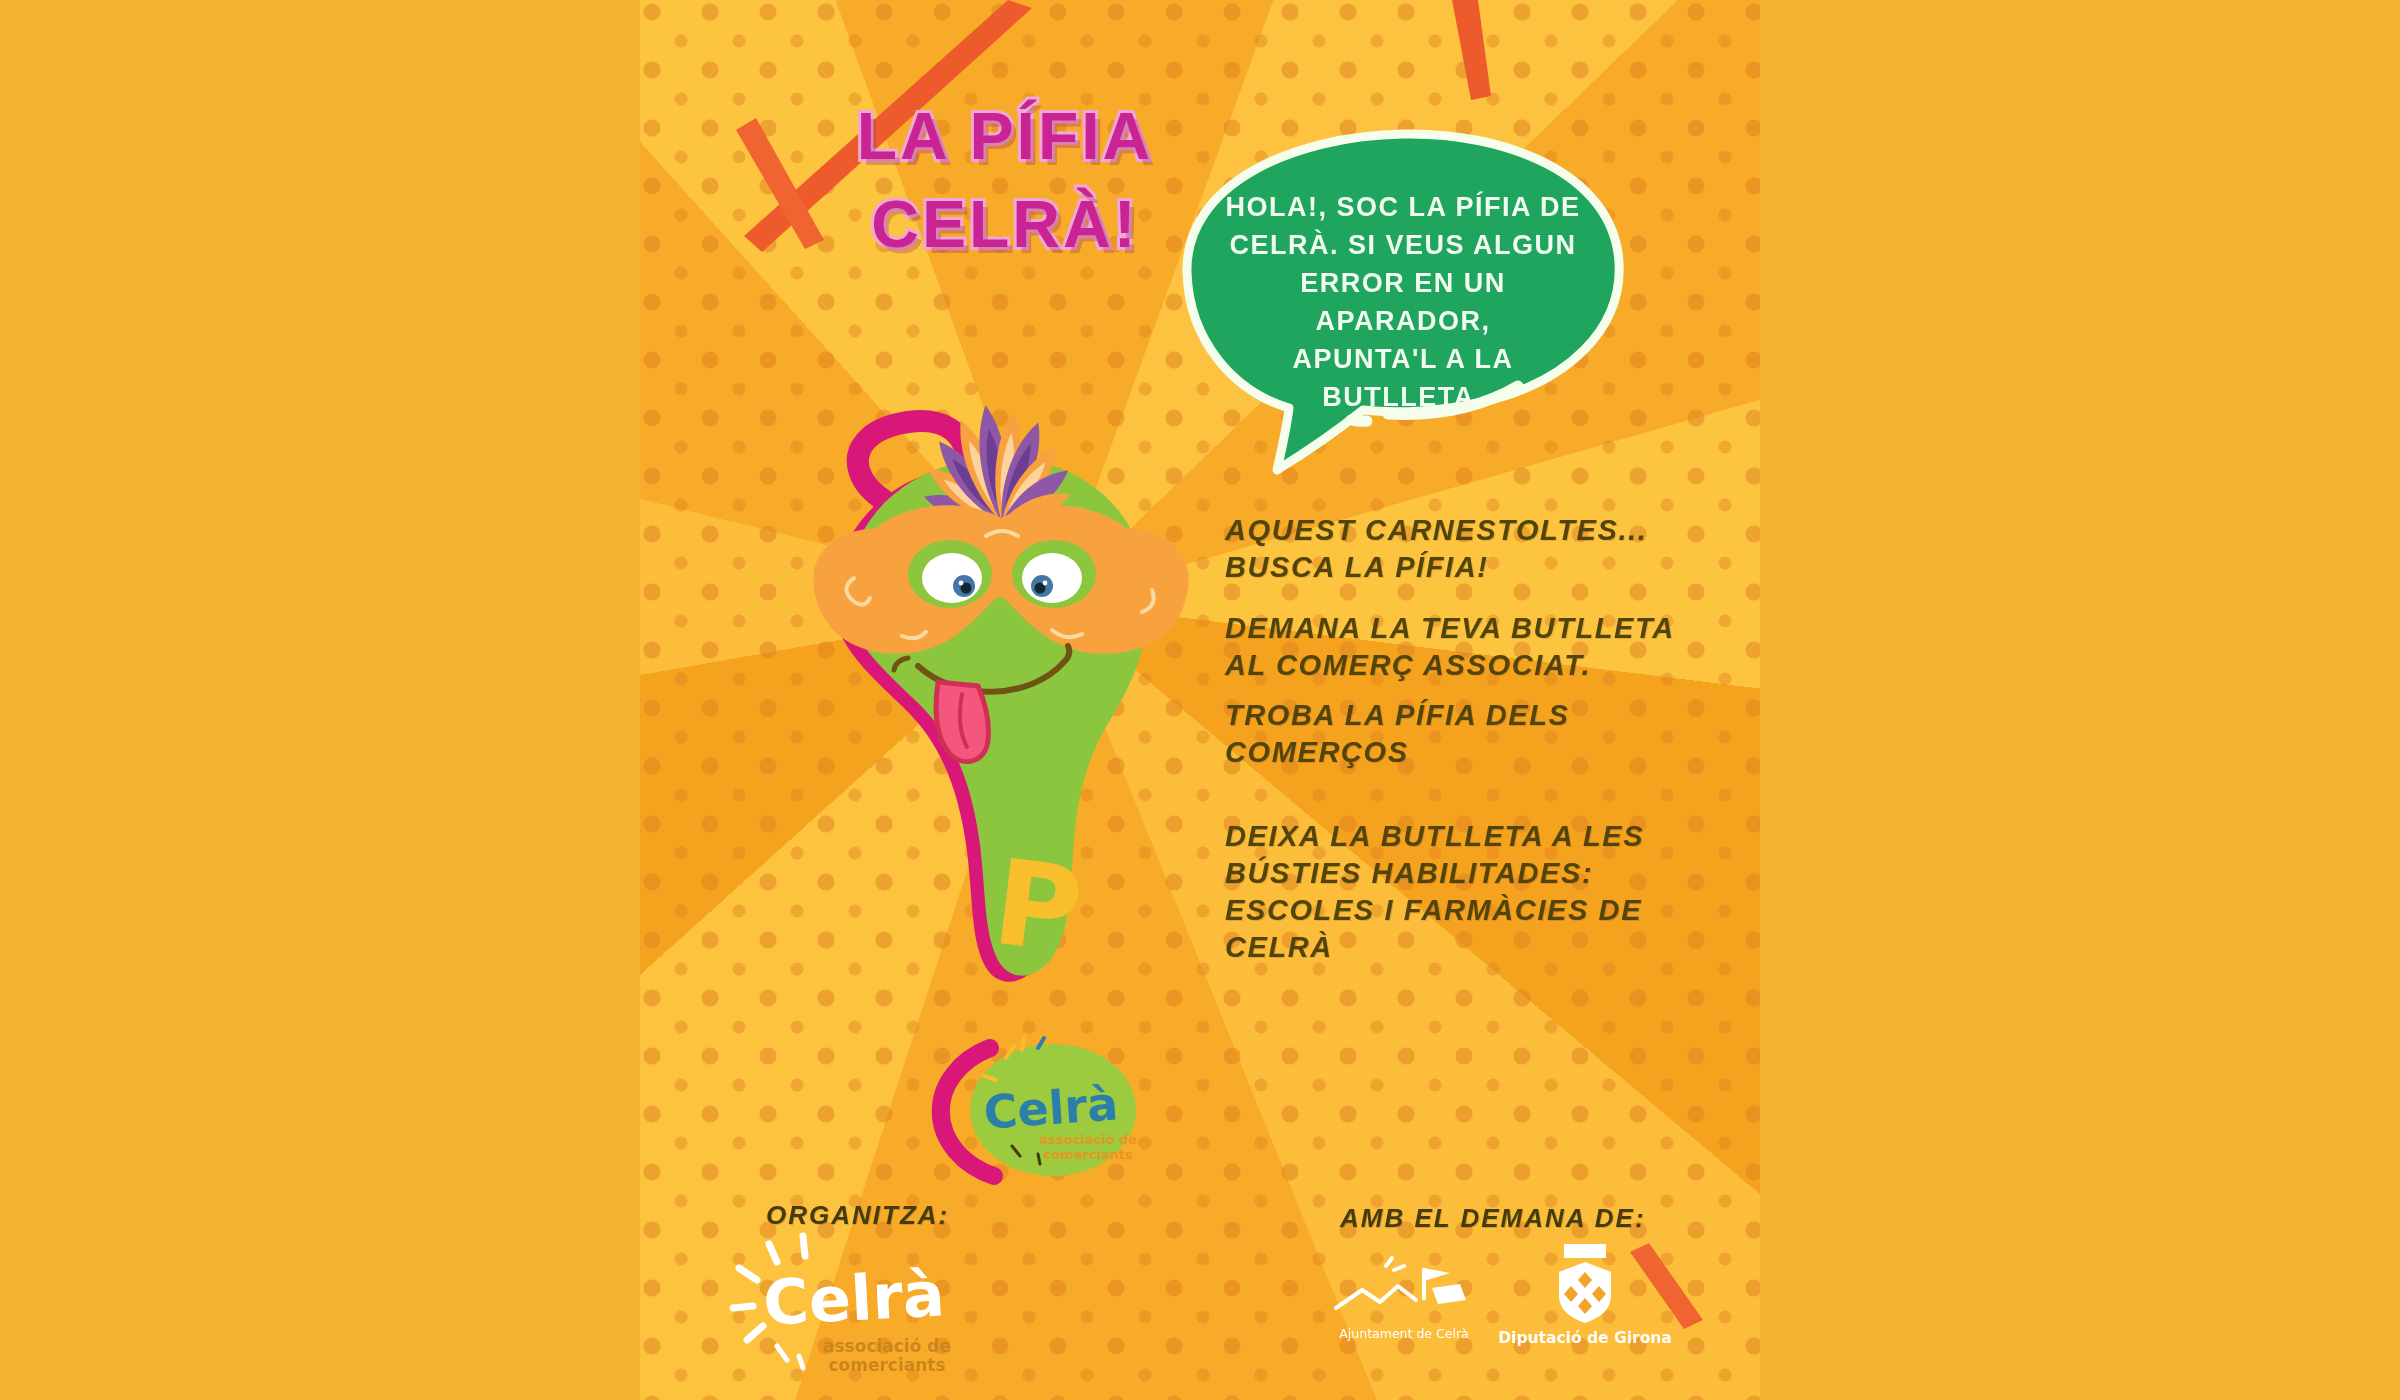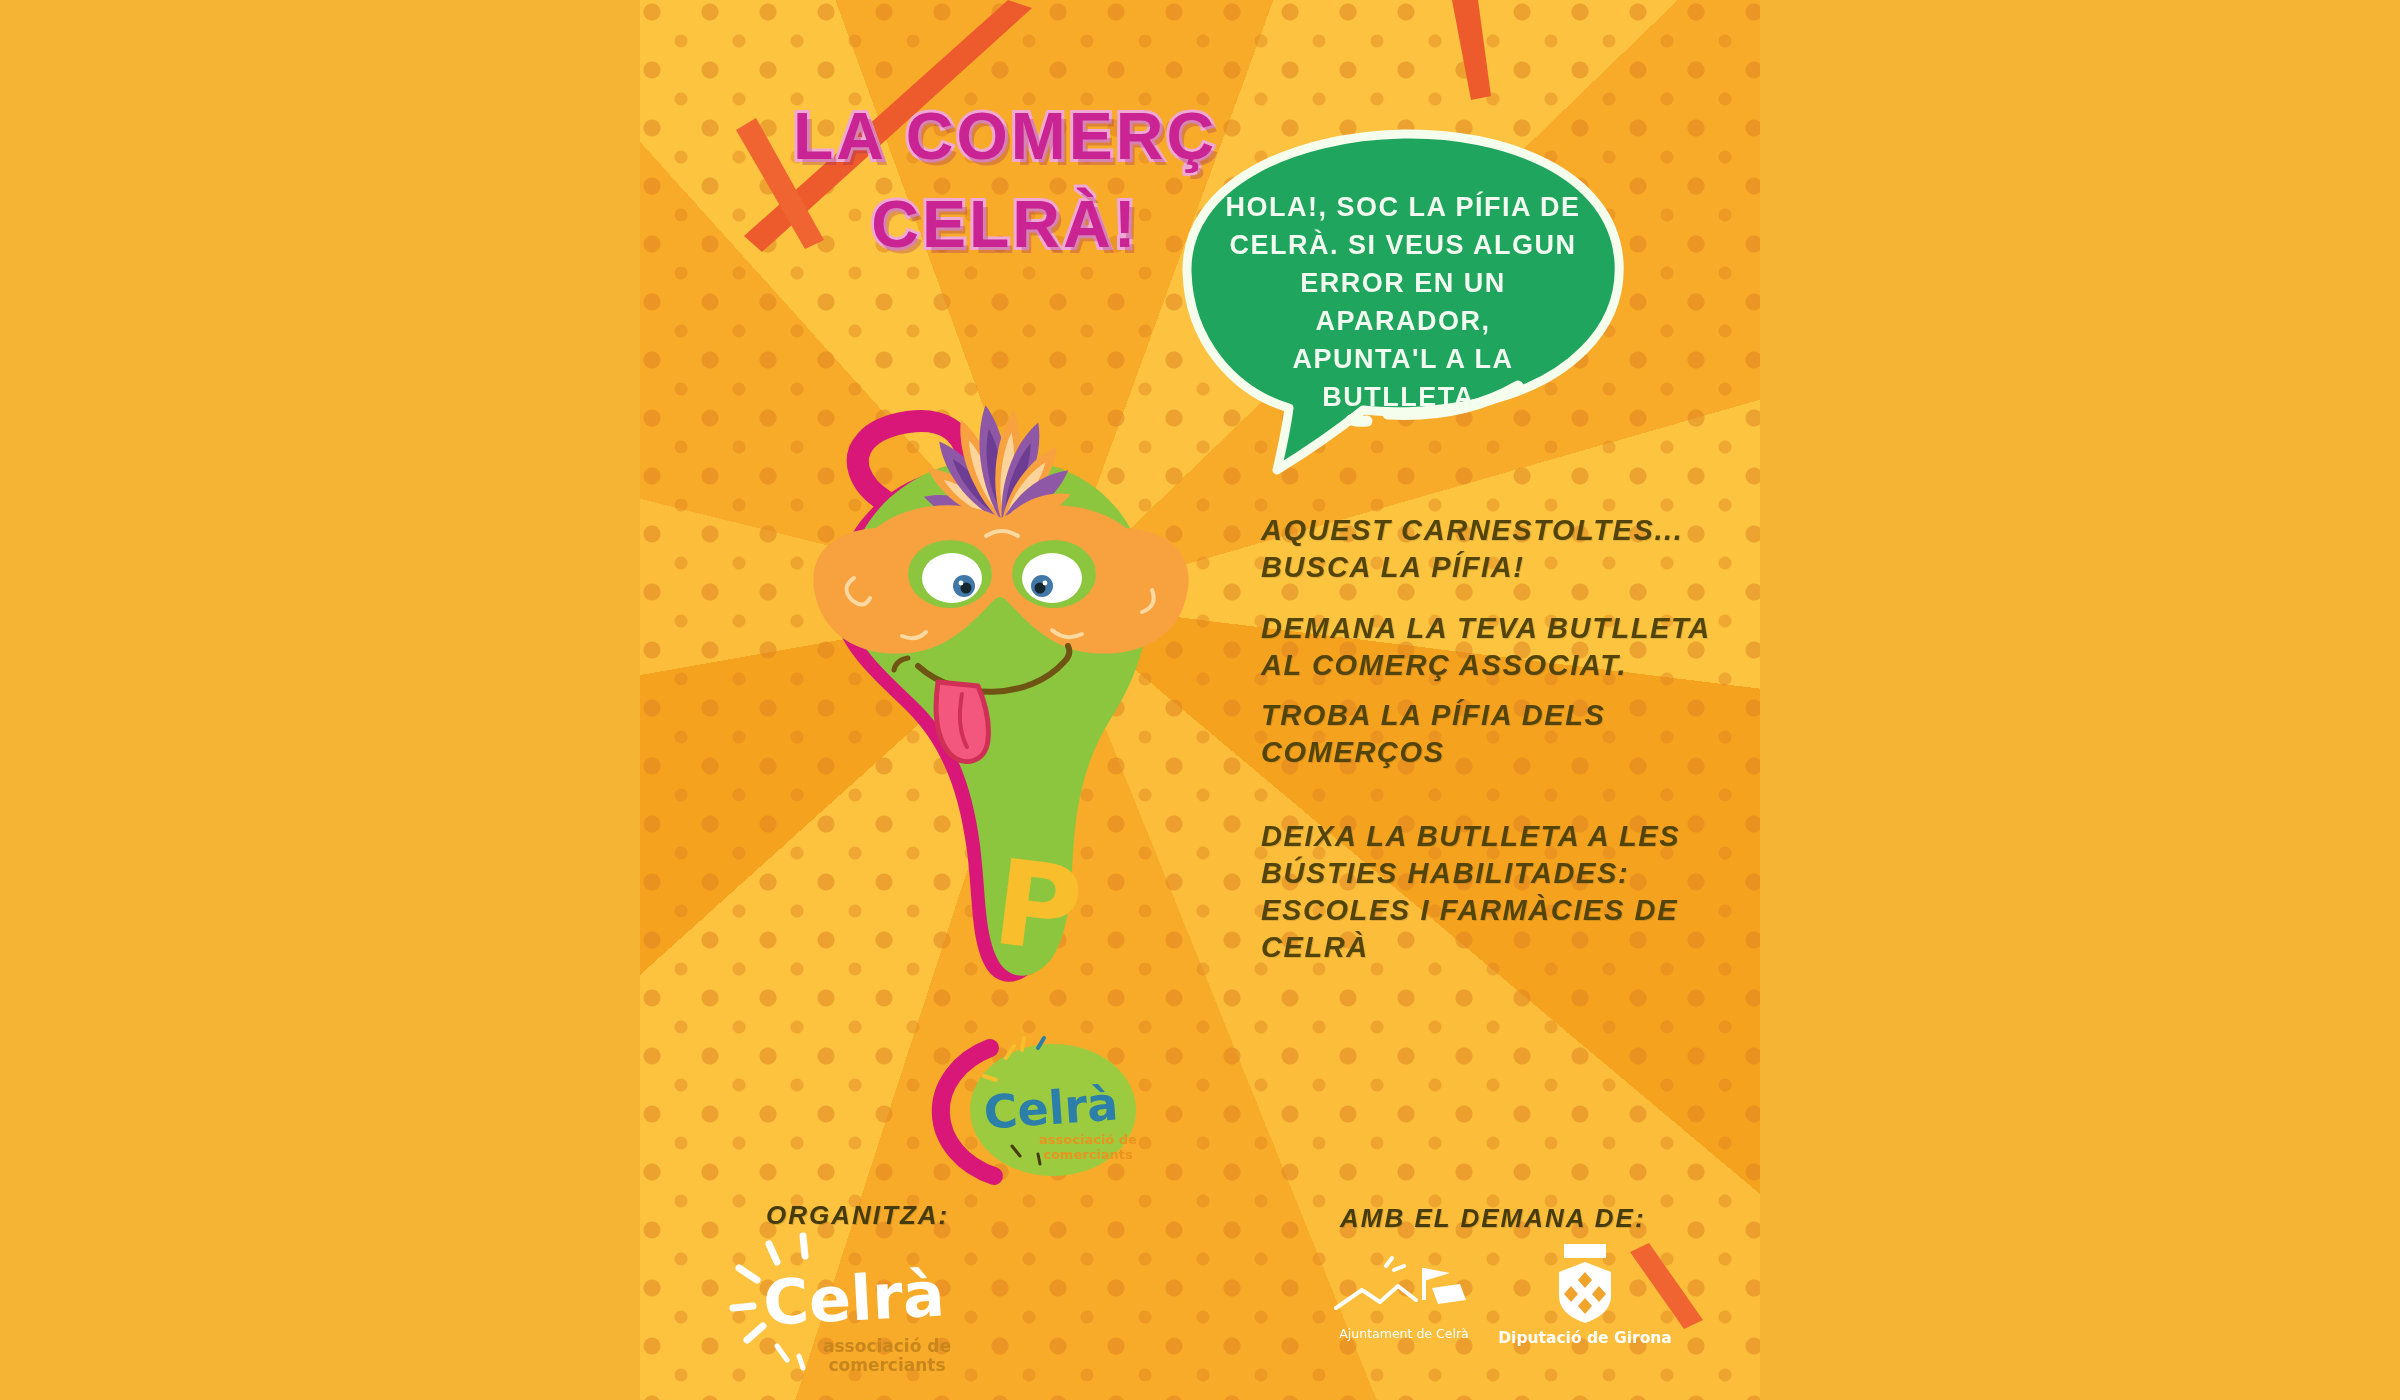--- a/index.html
+++ b/index.html
@@ -26,21 +26,21 @@
   .title span{display:block;}
 
   .bubble{position:absolute;left:533px;top:124px;width:460px;height:360px;}
   .bubble svg{position:absolute;inset:0;}
   .bubble-text{position:absolute;left:40px;top:64px;width:380px;text-align:center;
     white-space:pre-line;color:#F2FBEF;font-weight:700;
     font-size:27px;line-height:38px;letter-spacing:1.5px;}
 
   .mascot{position:absolute;left:150px;top:390px;width:420px;height:840px;}
 
-  .info-col{position:absolute;left:585px;top:0;width:490px;height:1400px;margin-left:36px;}
+  .info-col{position:absolute;left:585px;top:0;width:490px;height:1400px;}
   .info-item{position:absolute;left:0;white-space:pre-line;color:#534409;
     font-weight:700;font-style:italic;font-size:29px;line-height:37px;letter-spacing:1.6px;
     text-shadow:1px 1px 0 rgba(0,0,0,.12);}
   .info-0{top:512px;} .info-1{top:610px;} .info-2{top:697px;} .info-3{top:818px;} .info-4{top:978px;}
 
   .footer-label{position:absolute;color:#463B0A;font-weight:700;font-style:italic;
     font-size:26px;letter-spacing:2px;text-shadow:1px 1px 0 rgba(0,0,0,.15);margin-left:28px;}
   .org-label{left:98px;top:1200px;}
   .sup-label{left:672px;top:1203px;}
   .org-logo{position:absolute;left:85px;top:1228px;width:260px;height:165px;}
@@ -57,21 +57,21 @@
     <div class="dots"></div>
 
     <svg class="bg-streaks" viewBox="0 0 1120 1400" xmlns="http://www.w3.org/2000/svg">
       <polygon points="368,0 392,8 122,252 104,236" fill="#ED5A2C"></polygon>
       <polygon points="96,130 116,118 184,240 165,249" fill="#EF6430"></polygon>
       <polygon points="812,0 838,0 851,96 831,100" fill="#ED5A2C"></polygon>
       <polygon points="990,1252 1009,1243 1063,1320 1044,1329" fill="#EF6430"></polygon>
     </svg>
 
     <h1 class="title">
-      <span>LA COMERÇ</span>
+      <span>LA PÍFIA</span>
       <span>CELRÀ!</span>
     </h1>
 
     <div class="bubble">
       <svg viewBox="0 0 460 360" xmlns="http://www.w3.org/2000/svg">
         <path d="M230,10 C330,8 440,48 446,138 C450,205 395,258 310,278 C270,287 225,290 190,286
              C165,306 130,330 104,346 C110,320 114,300 116,284 C62,268 16,218 14,148 C12,60 120,12 230,10 Z" fill="#1FA55D" stroke="#F5FDEC" stroke-width="9" stroke-linejoin="round"></path>
         <path d="M215,290 Q290,294 345,262" fill="none" stroke="#F5FDEC" stroke-width="11" stroke-linecap="round"></path>
         <path d="M178,296 q8,2 16,1" fill="none" stroke="#F5FDEC" stroke-width="11" stroke-linecap="round"></path>
       </svg>

